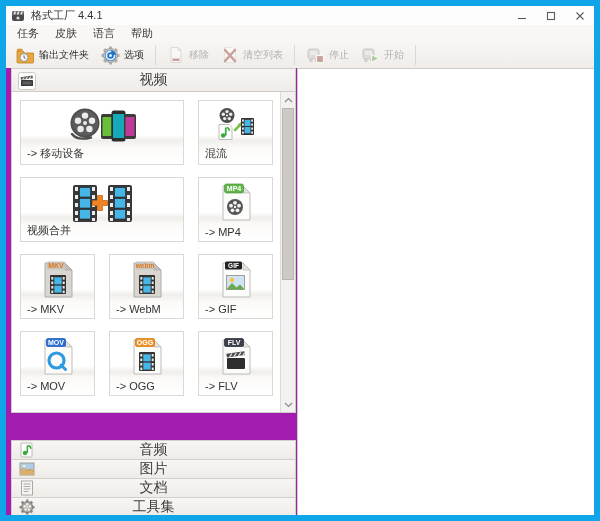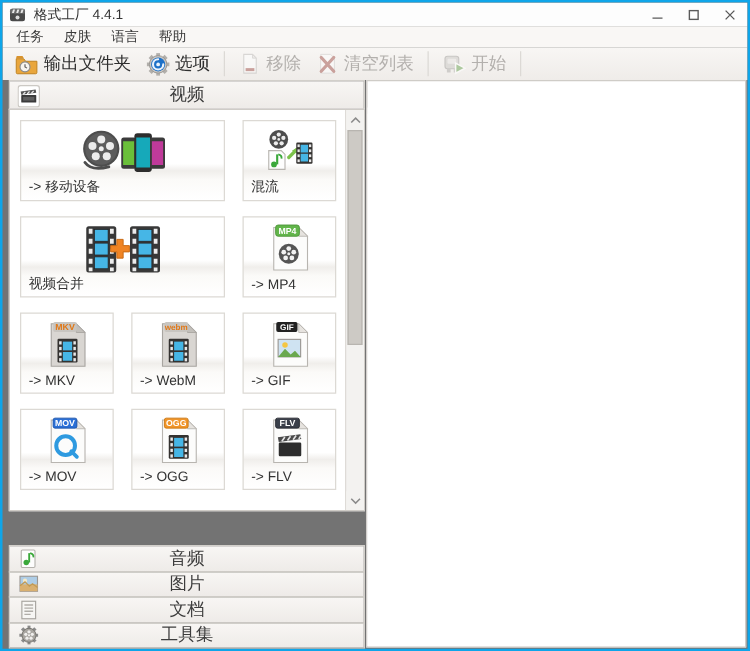--- a/index.html
+++ b/index.html
@@ -1,32 +1,32 @@
 <!DOCTYPE html>
 <html><head>
 <meta charset="utf-8">
 <style>
   html,body{margin:0;padding:0;background:#d8d8d8;font-family:"Liberation Sans","DejaVu Sans",sans-serif;}
-  .window{position:relative;width:600px;height:521px;background:#737373;border:2px solid #0ea5e9;box-sizing:border-box;overflow:hidden;}
+  .window{position:relative;width:600px;height:521px;background:#a21caf;border:6px solid #0ea5e9;box-sizing:border-box;overflow:hidden;}
 
   
   .titlebar{position:absolute;left:0;top:0;right:0;height:19px;background:#fdfdfd;display:flex;align-items:center;padding-left:5px;}
   .app-icon{width:14px;height:14px;margin-right:6px;}
   .title-text{font-size:11px;color:#333;}
   .win-controls{margin-left:auto;display:flex;height:100%;}
   .win-btn{width:29px;height:19px;display:flex;align-items:center;justify-content:center;}
 
   
   .menubar{position:absolute;left:0;top:19px;right:0;height:17px;display:flex;align-items:center;padding-left:3px;background:#f9f7f5;}
   .menu-item{font-size:11px;color:#3a3a3a;padding:1px 8px;}
 
   
   .toolbar{position:absolute;left:0;top:36px;right:0;height:26px;display:flex;align-items:center;padding:0 4px;background:linear-gradient(#f8f6f4,#efece9);}
   .tb-btn{display:flex;align-items:center;gap:4px;padding:2px 6px;border-radius:2px;}
-  .tb-btn .lbl{font-size:14px;color:#2f2f2f;white-space:nowrap;font-family:Liberation Mono, monospace;}
+  .tb-btn .lbl{font-size:10px;color:#2f2f2f;white-space:nowrap;font-family:Liberation Mono, monospace;}
   .tb-btn.disabled .lbl{color:#b3b0ad;}
   .tb-btn.disabled .tb-ic{opacity:.55;filter:grayscale(45%);}
   .tb-sep{width:1px;height:20px;background:#dcd9d5;margin:0 5px;}
   .tb-ic{display:block;}
 
   
   .left-panel{position:absolute;left:5px;top:62px;width:285px;bottom:0;}
   .cat-bar{position:relative;height:24px;background:linear-gradient(#f8f6f4,#eeebe8);border:1px solid #d2cfca;box-sizing:border-box;display:flex;align-items:center;}
   .cat-bar .cat-ic{position:absolute;left:6px;top:3px;}
   .cat-bar .cat-lbl{flex:1;text-align:center;font-size:14px;color:#3d3d3d;}
@@ -145,20 +145,30 @@
     <div class="tb-btn disabled">
       <svg class="tb-ic" width="18" height="18" viewBox="0 0 18 18">
         <path d="M3.5,1.5 h8 l3,3 v12 h-11 z" fill="#fdfdfd" stroke="#d0cdc9" stroke-width="0.8"></path>
         <path d="M4,4 L14,15 M14,4 L4,15" stroke="#d85548" stroke-width="2.6" stroke-linecap="round"></path>
       </svg>
       <span class="lbl">清空列表</span>
     </div>
 
     <div class="tb-sep"></div>
 
+    <div class="tb-btn disabled">
+      <svg class="tb-ic" width="19" height="18" viewBox="0 0 19 18">
+        <rect x="2" y="3" width="11" height="10" rx="2" fill="#cdcac5" stroke="#a5a29d" stroke-width="0.9"></rect>
+        <rect x="4" y="5" width="7" height="4" rx="1" fill="#e8e5e1"></rect>
+        <rect x="3.5" y="13" width="3" height="3" fill="#b5b2ad"></rect>
+        <rect x="9" y="13" width="3" height="3" fill="#b5b2ad"></rect>
+        <rect x="10.5" y="9.5" width="7" height="7" fill="#d85548" stroke="#fff" stroke-width="1.2"></rect>
+      </svg>
+      <span class="lbl">停止</span>
+    </div>
 
     <div class="tb-btn disabled">
       <svg class="tb-ic" width="19" height="18" viewBox="0 0 19 18">
         <rect x="2" y="3" width="11" height="10" rx="2" fill="#cdcac5" stroke="#a5a29d" stroke-width="0.9"></rect>
         <rect x="4" y="5" width="7" height="4" rx="1" fill="#e8e5e1"></rect>
         <rect x="3.5" y="13" width="3" height="3" fill="#b5b2ad"></rect>
         <rect x="9" y="13" width="3" height="3" fill="#b5b2ad"></rect>
         <path d="M10.5,8.5 L18,12.5 L10.5,16.5 z" fill="#58b832" stroke="#fff" stroke-width="1.2"></path>
       </svg>
       <span class="lbl">开始</span>

